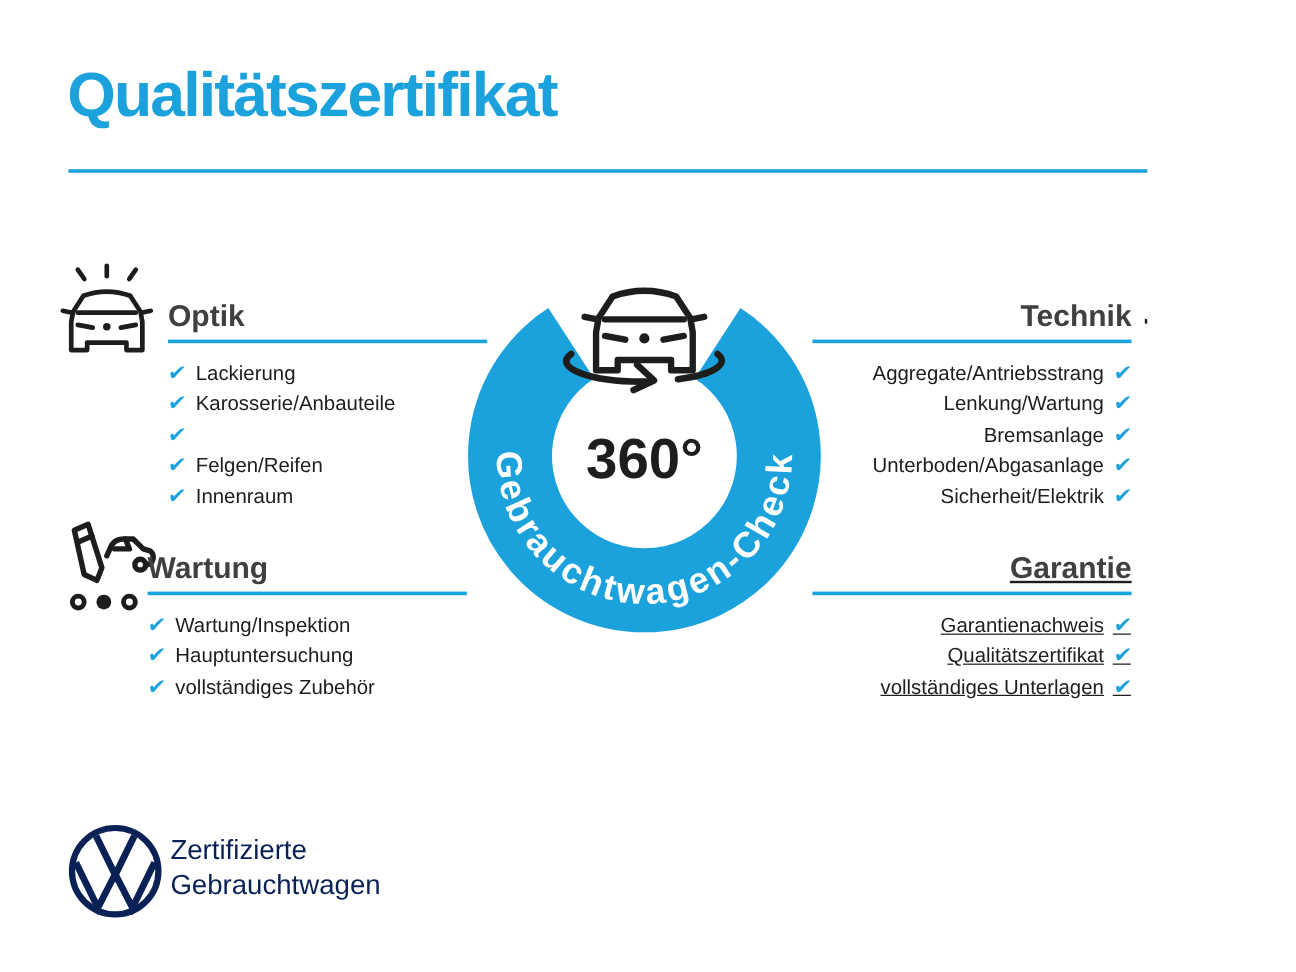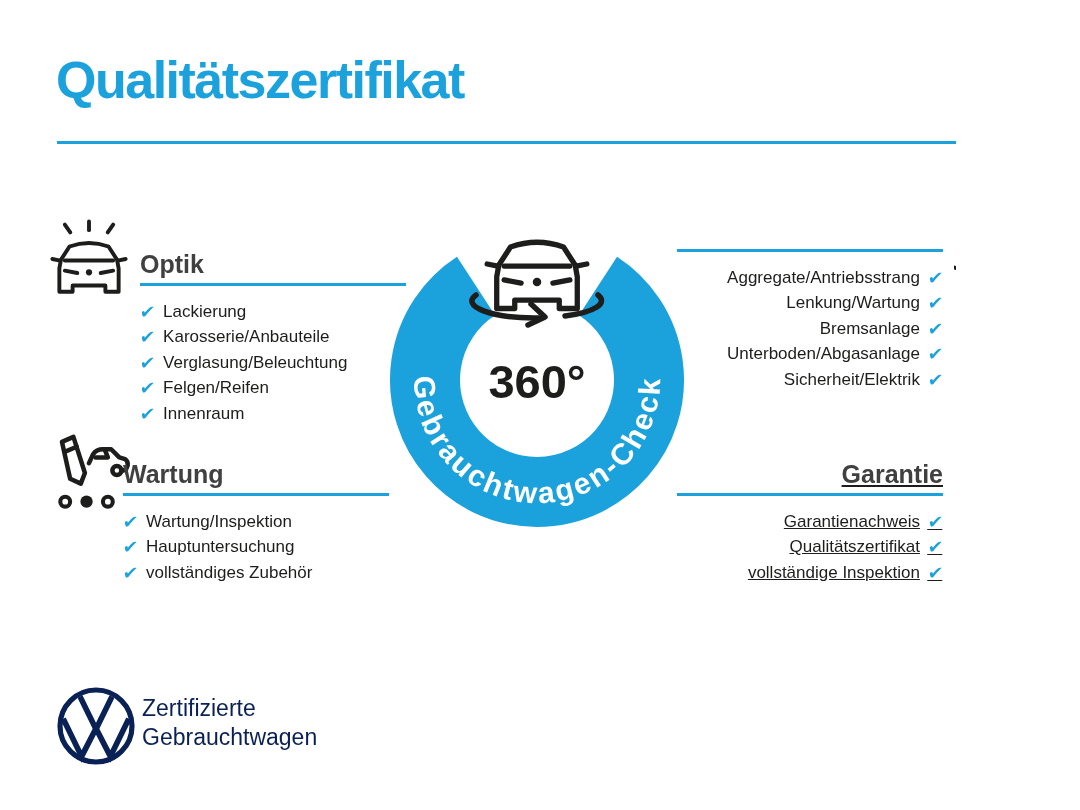--- a/index.html
+++ b/index.html
@@ -107,34 +107,34 @@
       <div class="row">
           <span class="chk">✔</span>
           <span>Lackierung</span>
         </div>
       <div class="row">
           <span class="chk">✔</span>
           <span>Karosserie/Anbauteile</span>
         </div>
       <div class="row">
           <span class="chk">✔</span>
-          <span>Verglasung/Beleuchtung</span>
         </div>
       <div class="row">
           <span class="chk">✔</span>
           <span>Felgen/Reifen</span>
         </div>
       <div class="row">
           <span class="chk">✔</span>
           <span>Innenraum</span>
         </div>
     </div>
   </div>
 
   <div id="sec-technik" class="section right-sec">
+    <h2>Technik</h2>
     <div class="sec-rule"></div>
     <div class="items">
       <div class="row">
           <span>Aggregate/Antriebsstrang</span>
           <span class="chk">✔</span>
         </div>
       <div class="row">
           <span>Lenkung/Wartung</span>
           <span class="chk">✔</span>
         </div>
@@ -178,21 +178,21 @@
     <div class="items">
       <div class="row">
           <span>Garantienachweis</span>
           <span class="chk">✔</span>
         </div>
       <div class="row">
           <span>Qualitätszertifikat</span>
           <span class="chk">✔</span>
         </div>
       <div class="row">
-          <span>vollständige Inspektion</span>
+          <span>vollständiges Unterlagen</span>
           <span class="chk">✔</span>
         </div>
     </div>
   </div>
 
   <svg id="center-badge" viewBox="0 0 300 330">
 
     <path d="M 89 81 A 112 112 0 1 0 211 81" fill="none" stroke="#1BA2DC" stroke-width="70"></path>
 
     <defs>

